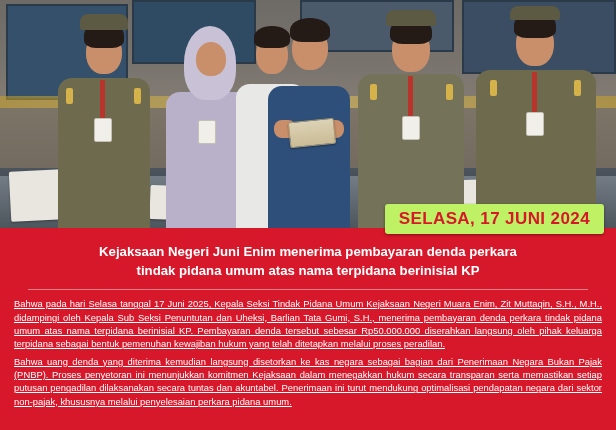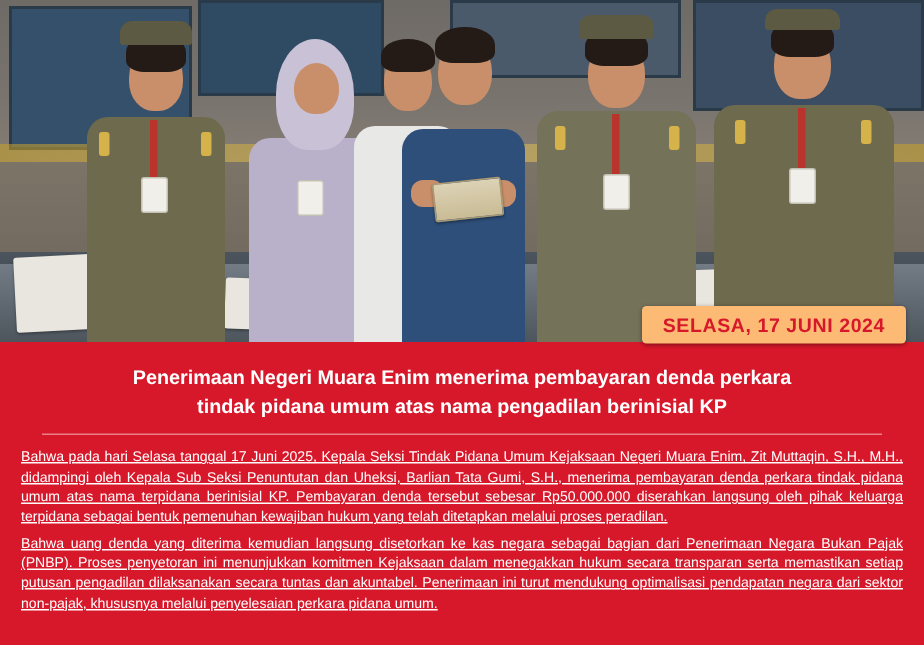--- a/index.html
+++ b/index.html
@@ -133,24 +133,24 @@
     position: absolute;
     background: #c98f6a;
     border-radius: 8px;
   }
 
   
   .date-badge {
     position: absolute;
     right: 12px;
     top: 204px;
-    background: #fdba74;
+    background: #bef264;
     color: #d7182a;
     font-weight: bold;
-    font-size: 13px;
+    font-size: 17px;
     letter-spacing: .4px;
     padding: 5px 14px;
     border-radius: 3px;
     box-shadow: 0 1px 3px rgba(0,0,0,.4);
     z-index: 6;
   }
 
   
   .red-body {
     position: absolute;
@@ -259,22 +259,22 @@
       <div class="badge-strip" style="left:100px;top:80px;height:16px;"></div>
       <div class="lanyard" style="left:58px;top:72px;height:42px;"></div>
       <div class="idcard" style="left:52px;top:112px;"></div>
     </div>
   </div>
 
   <div class="date-badge">SELASA, 17 JUNI 2024</div>
 
   <div class="red-body">
     <div class="headline">
-      <div>Penerimaan Negeri Muara Enim menerima pembayaran denda perkara</div>
-      <div>tindak pidana umum atas nama pengadilan berinisial KP</div>
+      <div>Kejaksaan Negeri Juni Enim menerima pembayaran denda perkara</div>
+      <div>tindak pidana umum atas nama terpidana berinisial KP</div>
     </div>
     <div class="divider"></div>
     <div class="paragraphs">
       <p>Bahwa pada hari Selasa tanggal 17 Juni 2025, Kepala Seksi Tindak Pidana Umum Kejaksaan Negeri Muara Enim, Zit Muttaqin, S.H., M.H., didampingi oleh Kepala Sub Seksi Penuntutan dan Uheksi, Barlian Tata Gumi, S.H., menerima pembayaran denda perkara tindak pidana umum atas nama terpidana berinisial KP. Pembayaran denda tersebut sebesar Rp50.000.000 diserahkan langsung oleh pihak keluarga terpidana sebagai bentuk pemenuhan kewajiban hukum yang telah ditetapkan melalui proses peradilan.</p>
       <p>Bahwa uang denda yang diterima kemudian langsung disetorkan ke kas negara sebagai bagian dari Penerimaan Negara Bukan Pajak (PNBP). Proses penyetoran ini menunjukkan komitmen Kejaksaan dalam menegakkan hukum secara transparan serta memastikan setiap putusan pengadilan dilaksanakan secara tuntas dan akuntabel. Penerimaan ini turut mendukung optimalisasi pendapatan negara dari sektor non-pajak, khususnya melalui penyelesaian perkara pidana umum.</p>
     </div>
   </div>
 
 </div>
 

